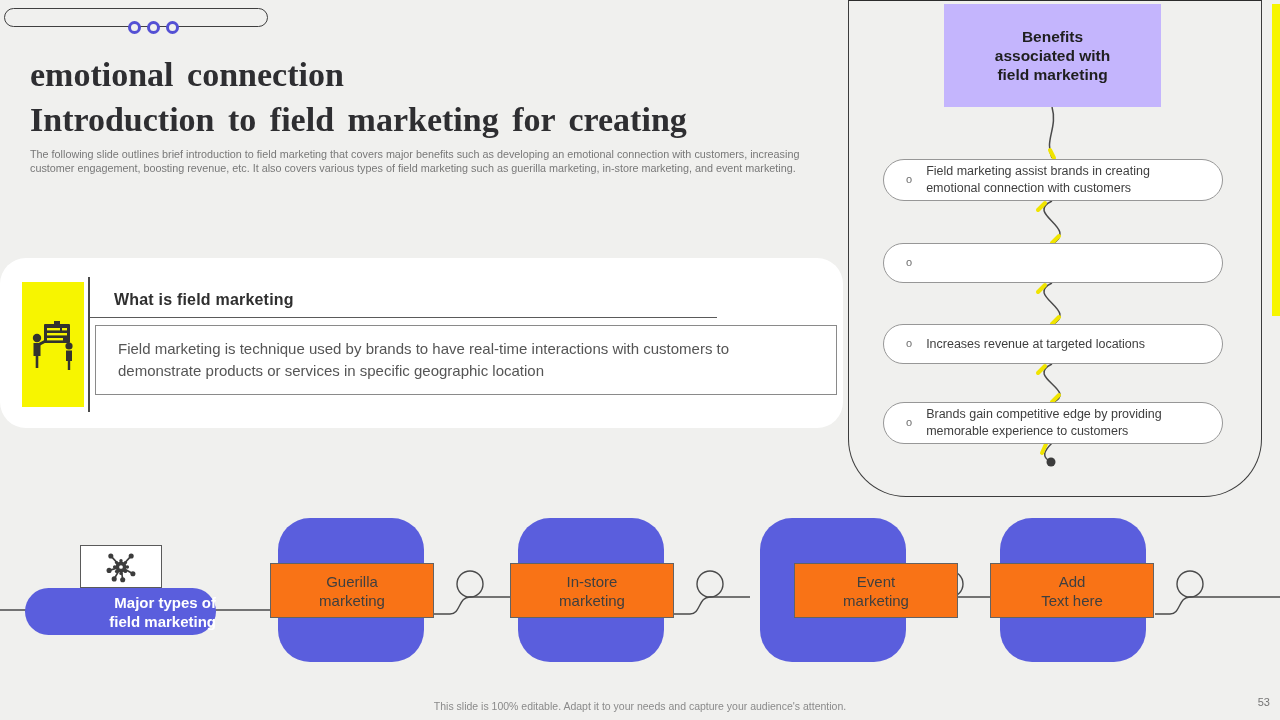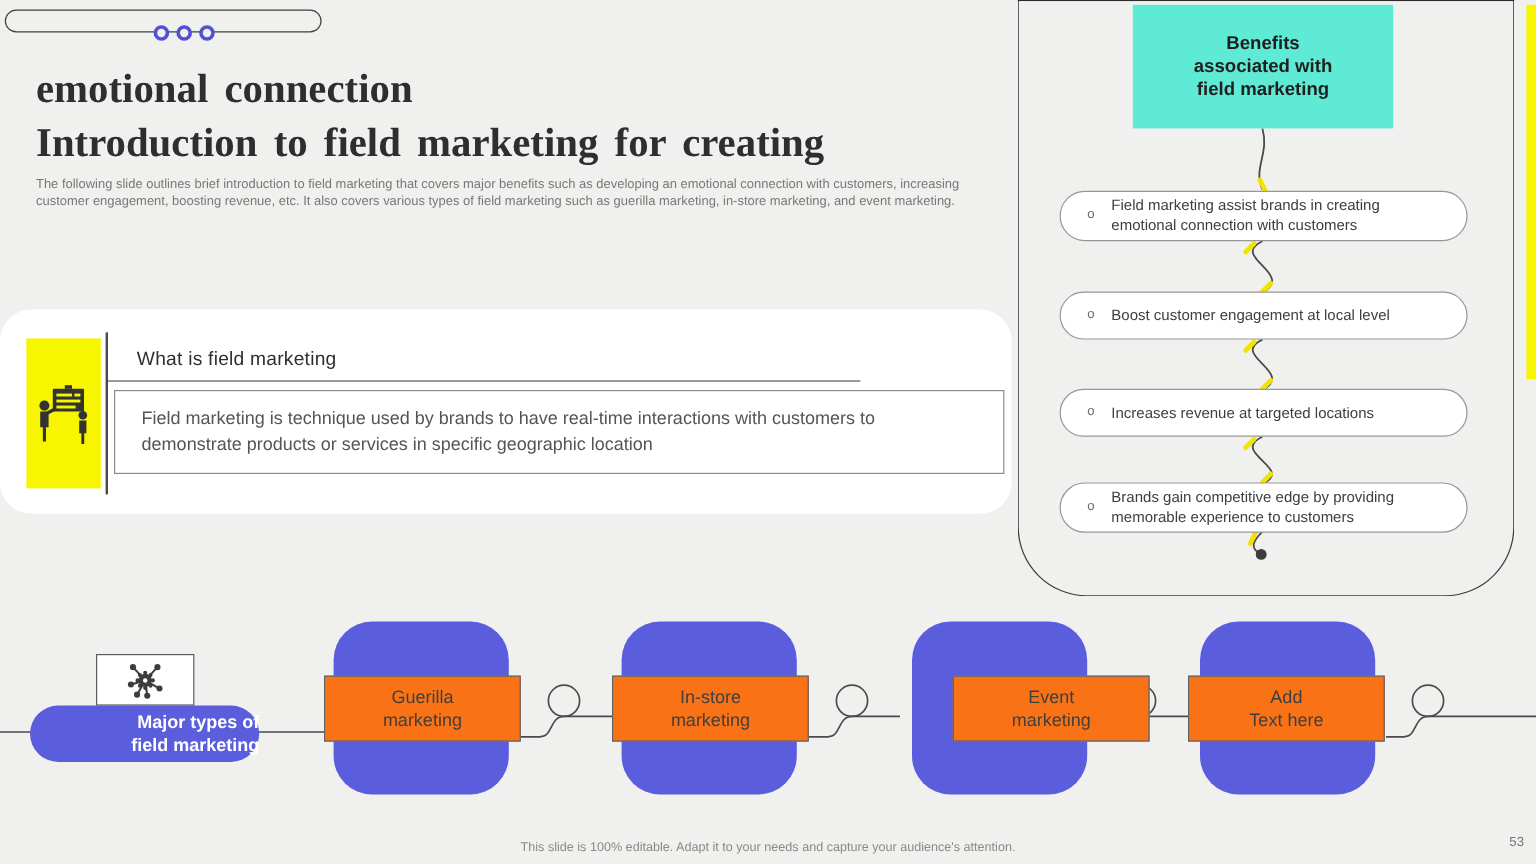--- a/index.html
+++ b/index.html
@@ -19,33 +19,33 @@
     line-height:45px; color:#2e2e31; word-spacing:5px; }
   .subtitle { position:absolute; left:30px; top:148px; width:812px;
     font-size:10.8px; line-height:13.5px; color:#787878; }
 
   
   .def-card { position:absolute; left:0; top:258px; width:843px; height:170px;
     background:#ffffff; border-radius:26px; }
   .def-yellow { position:absolute; left:22px; top:24px; width:62px; height:125px;
     background:#f7f500; display:flex; align-items:center; justify-content:center; }
   .def-divider { position:absolute; left:88px; top:19px; width:1.5px; height:135px; background:#4a4a4a; }
-  .def-heading { position:absolute; left:114px; top:33px; font-size:16px; font-weight:400;
+  .def-heading { position:absolute; left:114px; top:33px; font-size:16px; font-weight:700;
     color:#2f2f2f; letter-spacing:.2px; }
   .def-underline { position:absolute; left:90px; top:59px; width:627px; height:1px; background:#5a5a5a; }
   .def-body-box { position:absolute; left:95px; top:67px; width:742px; height:70px;
     border:1px solid #8a8a8a; background:#fff; }
   .def-body { position:absolute; left:22px; top:12px; width:660px;
     font-size:15px; line-height:22px; color:#555555; }
 
   
   .benefits-panel { position:absolute; left:848px; top:0; width:414px; height:497px;
     border:1.5px solid #3c3c3c; border-top-color:#2c2c2c; border-radius:0 0 58px 58px; }
   .benefits-title { position:absolute; left:944px; top:4px; width:217px; height:103px;
-    background:#5eead4; display:flex; align-items:center; justify-content:center; z-index:2; }
+    background:#c4b5fd; display:flex; align-items:center; justify-content:center; z-index:2; }
   .benefits-title-text { width:140px; text-align:center; font-size:15.5px; font-weight:700;
     color:#1f1f1f; line-height:19px; }
   .yellow-strip { position:absolute; left:1272px; top:4px; width:8px; height:312px; background:#f7f500; }
   .benefit-svg { position:absolute; left:848px; top:0; width:414px; height:497px; z-index:1; }
   .benefit-pill { position:absolute; left:883px; width:340px; background:#ffffff;
     border:1px solid #979797; border-radius:22px; display:flex; align-items:center;
     padding:0 18px 0 22px; z-index:2; }
   .benefit-bullet { font-size:11px; color:#6e6e6e; margin-right:14px; transform:translateY(-1px); }
   .benefit-text { font-size:12.5px; line-height:17px; color:#3e3e3e; }
   .bp-1 { top:159px; height:42px; }
@@ -148,21 +148,20 @@
   <div class="benefits-title">
     <div class="benefits-title-text">Benefits associated with field marketing</div>
   </div>
 
   <div class="benefit-pill bp-1">
     <span class="benefit-bullet">o</span>
     <span class="benefit-text">Field marketing assist brands in creating emotional connection with customers</span>
   </div>
   <div class="benefit-pill bp-2">
     <span class="benefit-bullet">o</span>
-    <span class="benefit-text">Boost customer engagement at local level</span>
   </div>
   <div class="benefit-pill bp-3">
     <span class="benefit-bullet">o</span>
     <span class="benefit-text">Increases revenue at targeted locations</span>
   </div>
   <div class="benefit-pill bp-4">
     <span class="benefit-bullet">o</span>
     <span class="benefit-text">Brands gain competitive edge by providing memorable experience to customers</span>
   </div>
 

